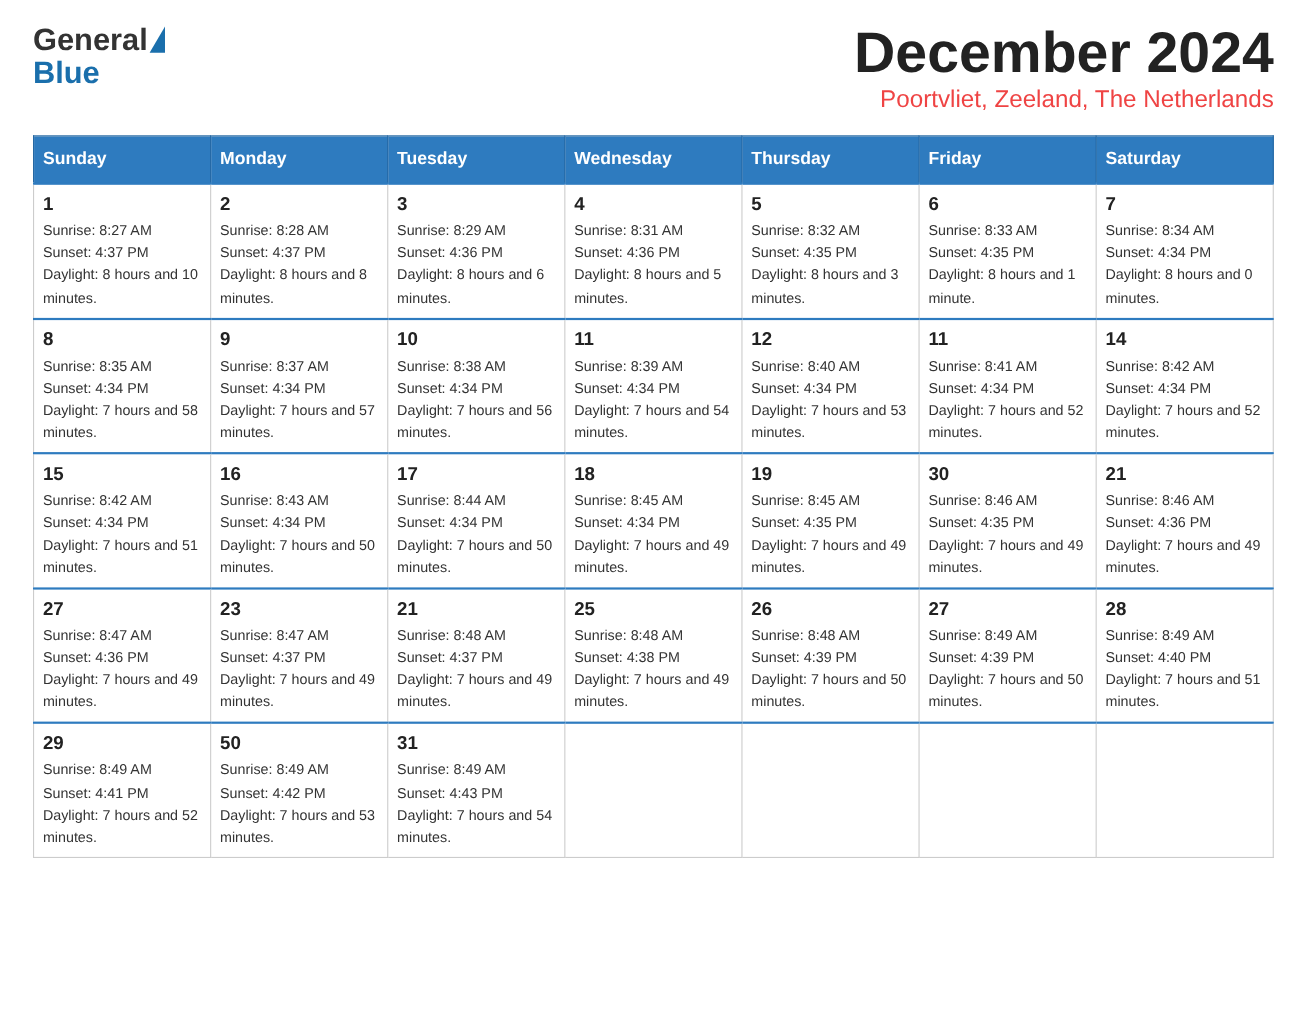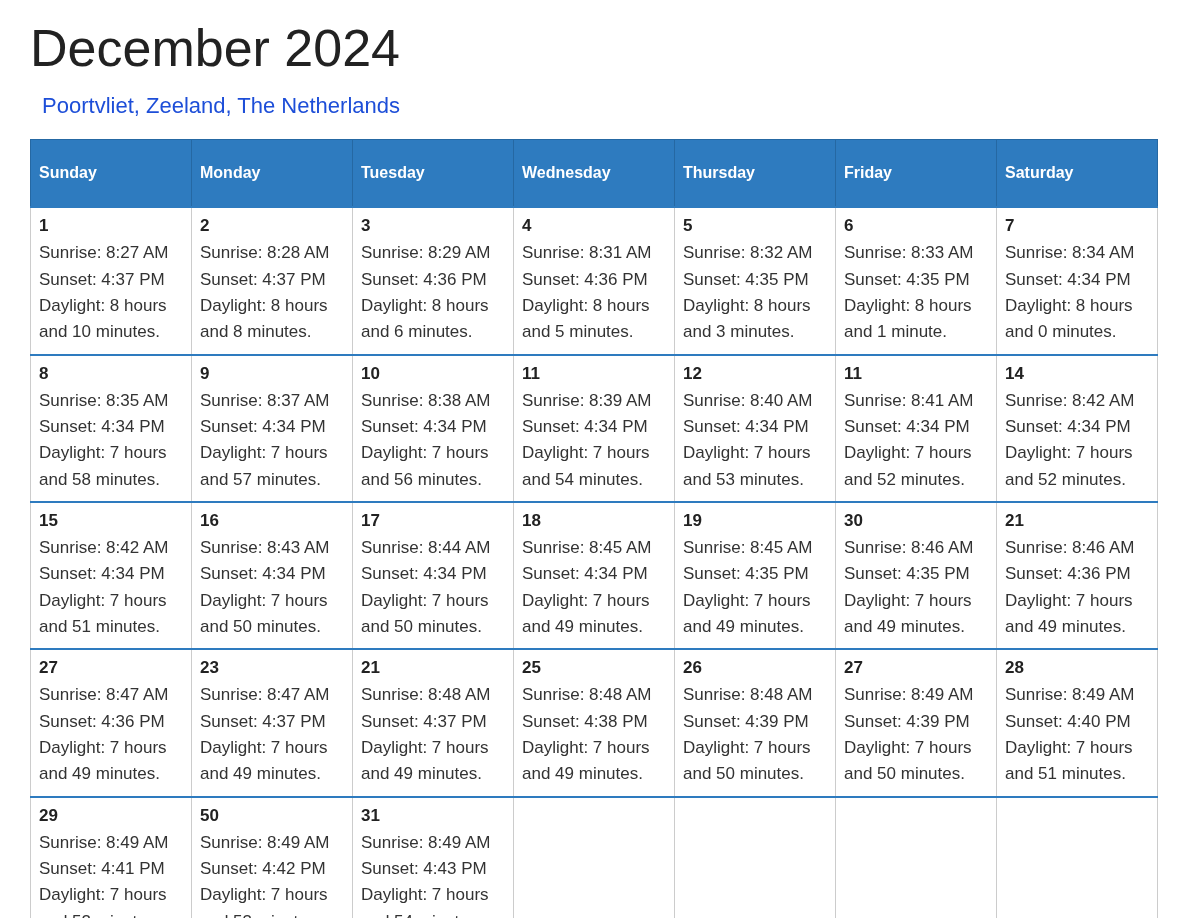--- a/index.html
+++ b/index.html
@@ -43,75 +43,82 @@
       color: #1a6fac;
       font-size: 28px;
       font-weight: bold;
       margin-top: -2px;
     }
     .title-section {
       text-align: right;
     }
     .month-year {
       font-size: 52px;
-      font-weight: normal;
+      font-weight: bold;
       color: #222;
       line-height: 1.1;
     }
     .location {
       font-size: 22px;
-      color: #1d4ed8;
-      margin-top: 16px;
+      color: #ef4444;
+      margin-top: 0;
     }
     .calendar {
       width: 100%;
       border-collapse: collapse;
       border: 1px solid #999;
     }
     .calendar th {
       background-color: #2e7bbf;
       color: #fff;
       font-size: 16px;
       font-weight: bold;
-      padding: 24px 8px;
+      padding: 12px 8px;
       text-align: left;
       border: 1px solid #2568a3;
     }
     .calendar td {
       vertical-align: top;
       padding: 8px 8px;
       border: 1px solid #ccc;
       font-size: 13px;
       color: #333;
       width: 14.28%;
       min-height: 100px;
     }
     .day-number {
       font-size: 17px;
       font-weight: bold;
       color: #222;
       margin-bottom: 4px;
       display: block;
     }
     .day-info {
-      font-size: 17px;
+      font-size: 13px;
       line-height: 1.55;
       color: #333;
     }
     tr.week-row td {
       border-top: 2px solid #2e7bbf;
     }
     .empty-cell {
       background: #fff;
     }
   </style>
 </head>
 <body>
 
 <div class="header">
+  <div class="logo">
+    <div class="logo-text">
+      <span class="logo-general">General</span>
+      <span class="logo-triangle"></span>
+    </div>
+    <div class="logo-blue">Blue</div>
+  </div>
   <div class="title-section">
     <div class="month-year">December 2024</div>
     <div class="location">Poortvliet, Zeeland, The Netherlands</div>
   </div>
 </div>
 
 <table class="calendar">
   <thead>
     <tr>
     <th>Sunday</th>

